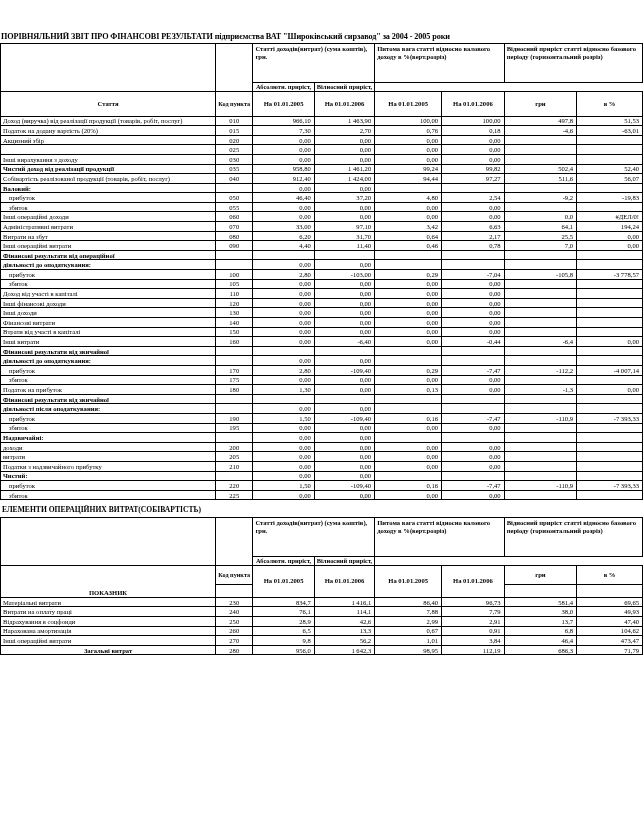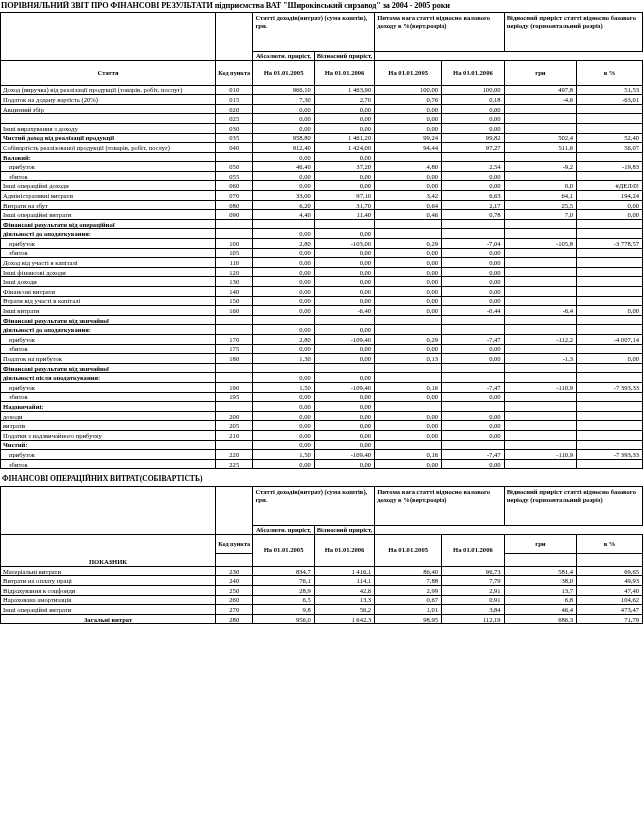--- a/index.html
+++ b/index.html
@@ -12,20 +12,21 @@
     font-family: "Liberation Serif", serif;
     font-size: 7px;
     color: #000000;
   }
   .page {
     position: relative;
     width: 643px;
     height: 684px;
     overflow: hidden;
     box-sizing: border-box;
+    margin-top: 31px;
   }
   .doc-title {
     font-family: "Liberation Serif", serif;
     font-size: 8.2px;
     font-weight: bold;
     padding: 1px 0 2px 1px;
     white-space: nowrap;
     letter-spacing: -0.1px;
   }
   table {
@@ -528,21 +529,21 @@
           <td class="num">0,00</td>
           <td class="num">0,00</td>
           <td class="num">0,00</td>
           <td class="num">0,00</td>
           <td class="num"></td>
           <td class="num"></td>
         </tr>
       </tbody>
   </table>
 
-  <div class="section-title">ФІНАНСОВІ ОПЕРАЦІЙНИХ ВИТРАТ(СОБІВАРТІСТЬ)</div>
+  <div class="section-title">ЕЛЕМЕНТИ ОПЕРАЦІЙНИХ ВИТРАТ(СОБІВАРТІСТЬ)</div>
 
   <table>
     <colgroup>
       <col class="c0">
         <col class="c1">
         <col class="c2">
         <col class="c3">
         <col class="c4">
         <col class="c5">
         <col class="c6">

